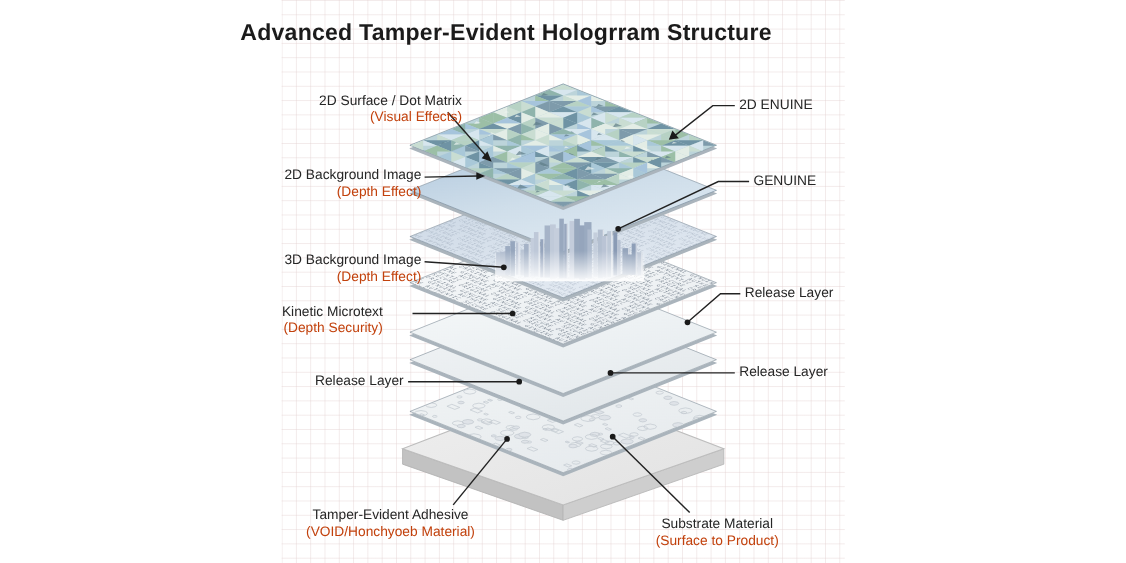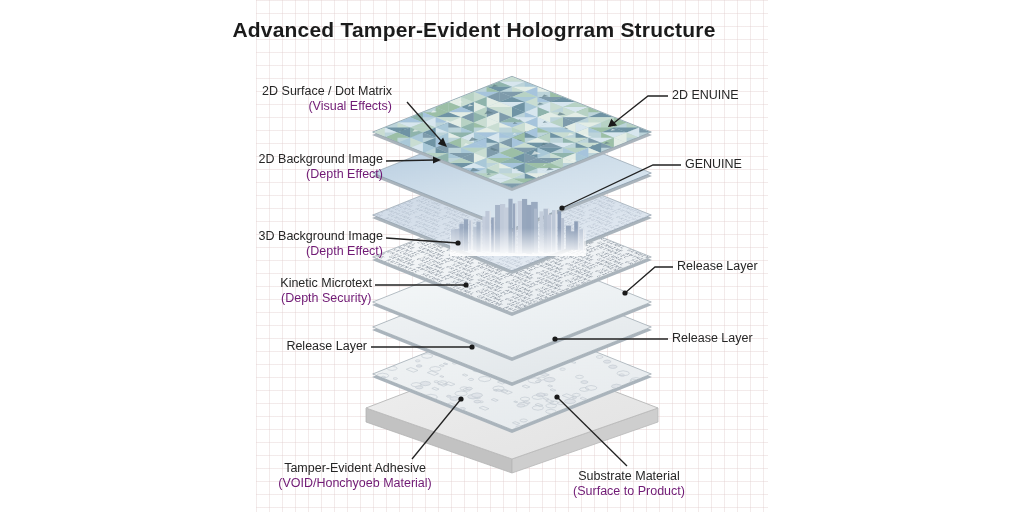--- a/index.html
+++ b/index.html
@@ -2,33 +2,33 @@
 <html><head>
 <meta charset="utf-8">
 <style>
   html,body{margin:0;padding:0;background:#fff;}
   .stage{position:relative;width:1024px;height:512px;background:#ffffff;overflow:hidden;
          font-family:"Liberation Sans","DejaVu Sans",sans-serif;}
   .content{position:absolute;left:256px;top:0;width:512px;height:512px;
     background-image:linear-gradient(rgba(228,210,210,.45) 1px,transparent 1px),
                      linear-gradient(90deg,rgba(228,210,210,.45) 1px,transparent 1px);
     background-size:13px 13px;}
-  .title{position:absolute;left:14px;top:18px;width:920px;text-align:center;
+  .title{position:absolute;left:0;top:18px;width:920px;text-align:center;
          font-size:21px;font-weight:700;color:#1b1b1b;letter-spacing:.2px;z-index:210;}
   
   .face,.edge{position:absolute;left:calc(50% - 99px);width:198px;height:198px;
     transform:scaleY(0.4) rotate(45deg);transform-origin:50% 50%;overflow:hidden;
     border:1px solid rgba(105,120,132,.5);box-sizing:border-box;}
   .edge{background:#aab4bc;border:none;}
   .microtext{position:absolute;inset:0;white-space:pre;font-size:6px;line-height:7.5px;
     font-family:"DejaVu Sans Mono","Liberation Mono",monospace;letter-spacing:1px;overflow:hidden;}
   .microtext.strong{color:rgba(95,108,122,.8);font-size:6.5px;}
   .microtext.faint{color:rgba(120,135,155,.4);}
   .label{position:absolute;font-size:12.5px;line-height:15px;color:#262626;z-index:220;}
-  .label .l2{color:#701a75;}
+  .label .l2{color:#c2410c;}
   .r{text-align:right;}
   .c{text-align:center;}
   .lft{text-align:left;}
   svg{display:block;}
   .overlay{position:absolute;left:0;top:0;z-index:200;pointer-events:none;}
 </style>
 </head>
 <body>
 
 <div class="stage">
@@ -640,33 +640,33 @@
       <circle cx="466" cy="285" r="2.6"></circle>
       <circle cx="472" cy="347" r="2.6"></circle>
       <circle cx="461" cy="399" r="2.6"></circle>
       <circle cx="557" cy="397" r="2.6"></circle>
       <circle cx="562" cy="208" r="2.6"></circle>
       <circle cx="625" cy="293" r="2.6"></circle>
       <circle cx="555" cy="339" r="2.6"></circle>
     </g>
   </svg>
 
-  <div class="label r" style="right:632px;top:84px;">
+  <div class="label r" style="right:604px;top:84px;">
     <div>2D Surface / Dot Matrix</div>
     <div class="l2">(Visual Effects)</div>
   </div>
   <div class="label r" style="right:641px;top:152px;">
     <div>2D Background Image</div>
     <div class="l2">(Depth Effect)</div>
   </div>
   <div class="label r" style="right:641px;top:229px;">
     <div>3D Background Image</div>
     <div class="l2">(Depth Effect)</div>
   </div>
-  <div class="label r" style="right:652px;top:276px;text-align:center;">
+  <div class="label r" style="right:676px;top:276px;">
     <div>Kinetic Microtext</div>
     <div class="l2">(Depth Security)</div>
   </div>
   <div class="label r" style="right:657px;top:339px;">
     <div>Release Layer</div>
   </div>
 
   <div class="label lft" style="left:672px;top:88px;">
     <div>2D ENUINE</div>
   </div>
@@ -677,18 +677,18 @@
     <div>Release Layer</div>
   </div>
   <div class="label lft" style="left:672px;top:331px;">
     <div>Release Layer</div>
   </div>
 
   <div class="label c" style="left:255px;width:200px;top:461px;">
     <div>Tamper-Evident Adhesive</div>
     <div class="l2">(VOID/Honchyoeb Material)</div>
   </div>
-  <div class="label c" style="left:529px;width:200px;top:469px;">
+  <div class="label c" style="left:552px;width:200px;top:469px;">
     <div>Substrate Material</div>
     <div class="l2">(Surface to Product)</div>
   </div>
 
 </div>
 
 </body></html>

